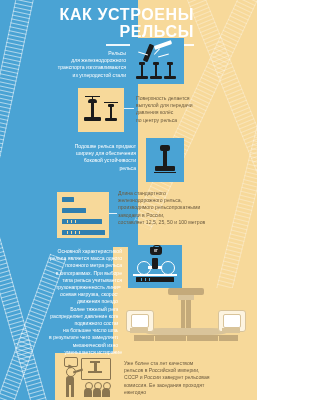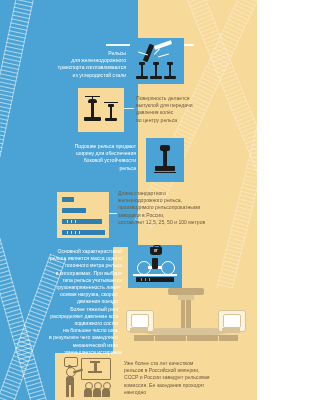--- a/index.html
+++ b/index.html
@@ -195,20 +195,24 @@
   <div class="bg-beige-2"></div>
   <div class="bg-beige-3"></div>
 
   <div class="track dark t1"></div>
   <div class="track dark t2"></div>
   <div class="track dark t3"></div>
   <div class="track t4"></div>
   <div class="track t5"></div>
   <div class="track t6"></div>
 
+  <div class="title-wrap">
+    <div class="title-line">КАК УСТРОЕНЫ</div>
+    <div class="title-line">РЕЛЬСЫ</div>
+  </div>
   <div class="title-rule"></div>
 
   <div class="ibox blue" style="left:130px; top:38px; width:54px; height:46px;">
 
     <div class="rail" style="left:6px; top:24px; width:12px; height:18px;">
       <div class="head" style="left:3px; top:0; width:6px; height:3px;"></div>
       <div class="web" style="left:5px; top:3px; width:2px; height:11px;"></div>
       <div class="foot" style="left:0px; top:14px; width:12px; height:3px;"></div>
     </div>
     <div class="rail" style="left:20px; top:24px; width:12px; height:18px;">

